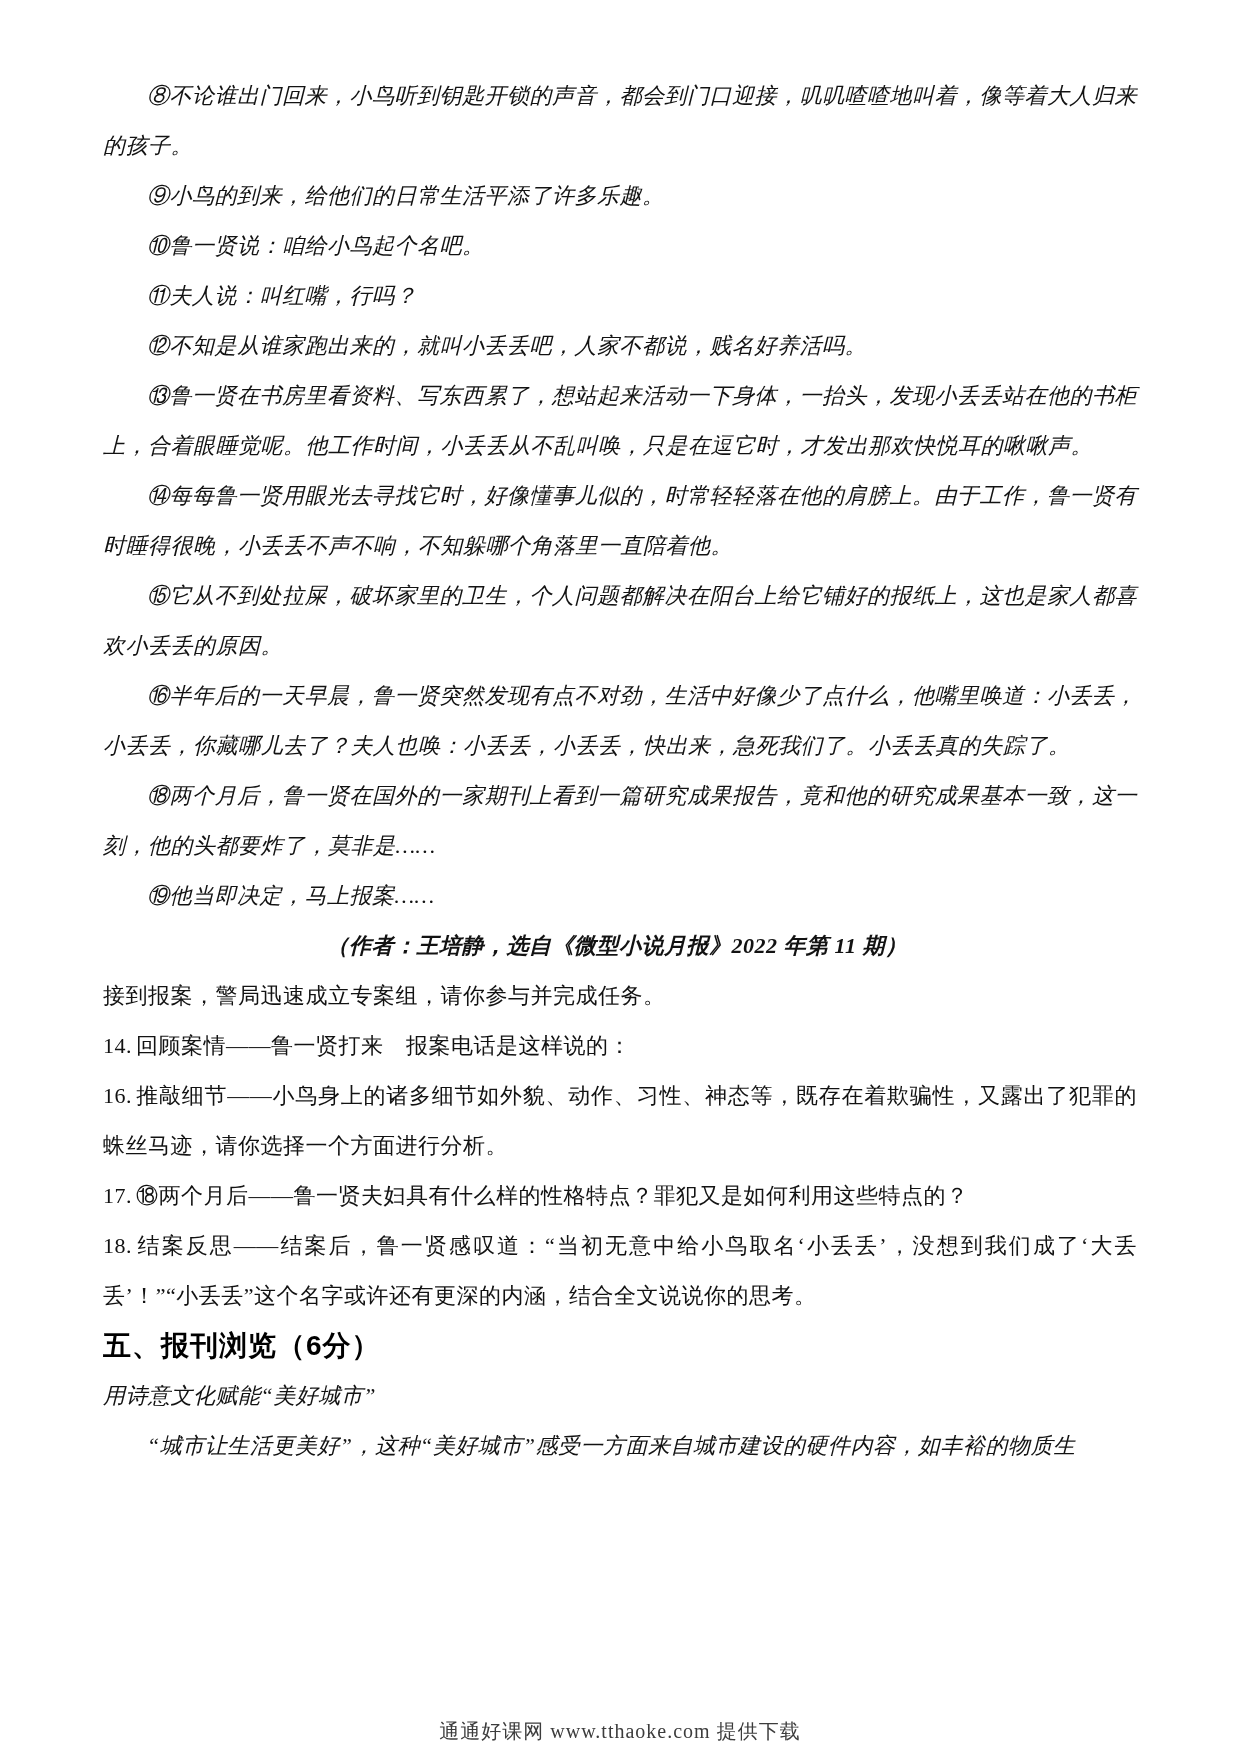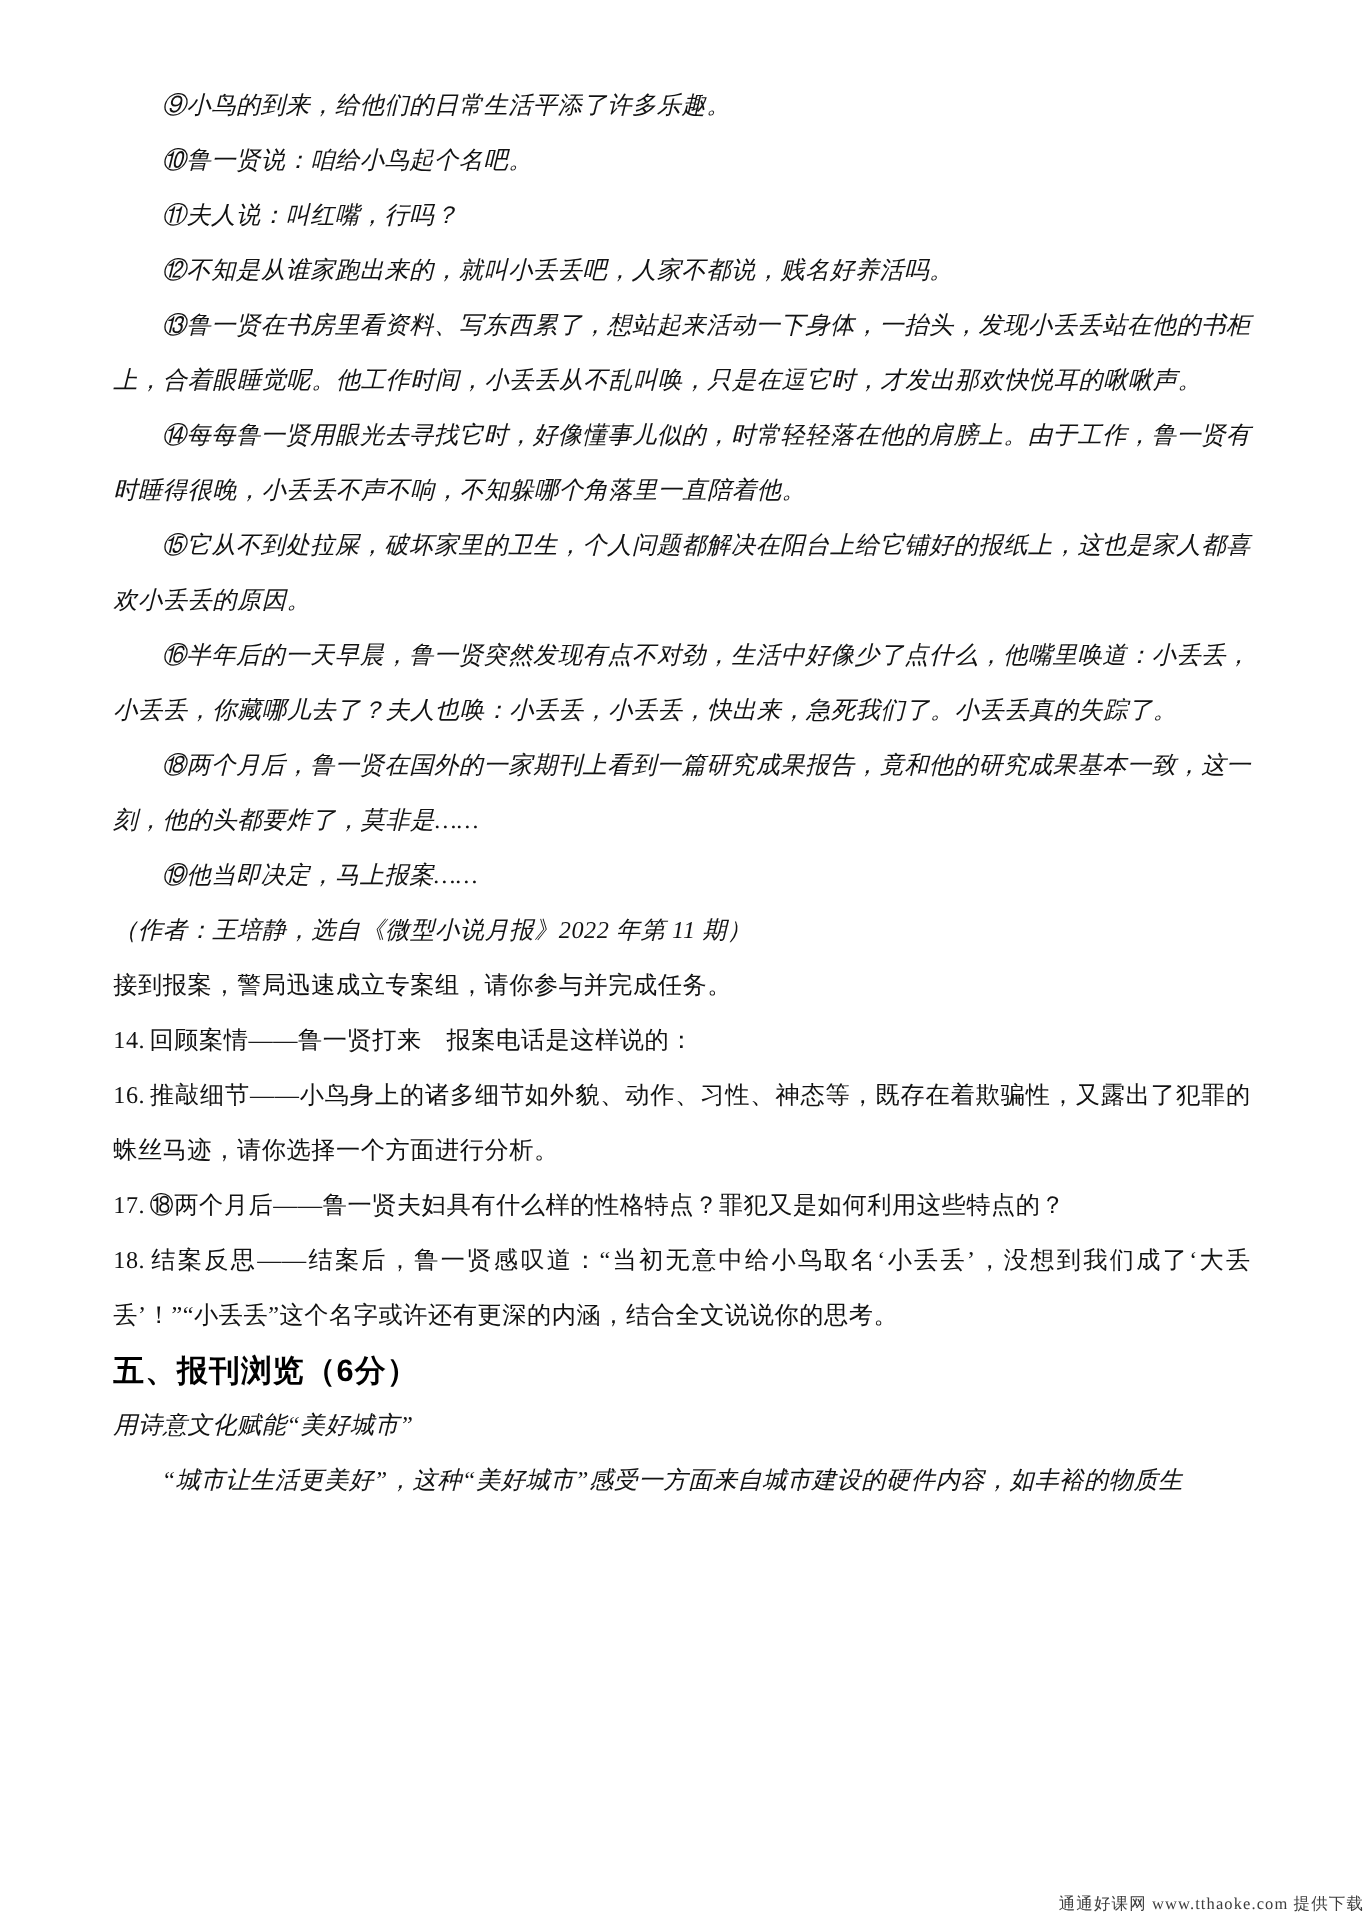--- a/index.html
+++ b/index.html
@@ -10,41 +10,42 @@
   }
   .content{padding:71px 103px 0 103px;}
   p,h2{margin:0;padding:0;}
   .line{
     font-size:22px;line-height:50px;letter-spacing:0.5px;
     text-align:justify;
   }
   
   .kai{font-style:italic;}
   .para{text-indent:2em;}
-  .attribution{text-align:left;text-indent:0;padding-right:6px;}
+  .attribution{text-align:center;text-indent:0;padding-right:6px;font-weight:bold;}
   .q .qnum{margin-right:4px;}
   .section-heading{
     font-family:"Liberation Sans","DejaVu Sans",sans-serif;
     font-weight:700;font-size:28px;line-height:50px;letter-spacing:1px;
     color:#000000;
   }
   .article-title{text-align:left;text-indent:0;}
   .footer{
     position:absolute;left:0;right:0;bottom:12px;
-    text-align:right;font-size:15px;line-height:22px;color:#3c3c3c;
+    text-align:center;font-size:20px;line-height:22px;color:#3c3c3c;
     letter-spacing:1px;
   }
 </style>
 </head>
 <body>
 
 <div class="page">
   <main class="content">
 
     <section>
+      <p class="line kai para">⑧不论谁出门回来，小鸟听到钥匙开锁的声音，都会到门口迎接，叽叽喳喳地叫着，像等着大人归来的孩子。</p>
       <p class="line kai para">⑨小鸟的到来，给他们的日常生活平添了许多乐趣。</p>
       <p class="line kai para">⑩鲁一贤说：咱给小鸟起个名吧。</p>
       <p class="line kai para">⑪夫人说：叫红嘴，行吗？</p>
       <p class="line kai para">⑫不知是从谁家跑出来的，就叫小丢丢吧，人家不都说，贱名好养活吗。</p>
       <p class="line kai para">⑬鲁一贤在书房里看资料、写东西累了，想站起来活动一下身体，一抬头，发现小丢丢站在他的书柜上，合着眼睡觉呢。他工作时间，小丢丢从不乱叫唤，只是在逗它时，才发出那欢快悦耳的啾啾声。</p>
       <p class="line kai para">⑭每每鲁一贤用眼光去寻找它时，好像懂事儿似的，时常轻轻落在他的肩膀上。由于工作，鲁一贤有时睡得很晚，小丢丢不声不响，不知躲哪个角落里一直陪着他。</p>
       <p class="line kai para">⑮它从不到处拉屎，破坏家里的卫生，个人问题都解决在阳台上给它铺好的报纸上，这也是家人都喜欢小丢丢的原因。</p>
       <p class="line kai para">⑯半年后的一天早晨，鲁一贤突然发现有点不对劲，生活中好像少了点什么，他嘴里唤道：小丢丢，小丢丢，你藏哪儿去了？夫人也唤：小丢丢，小丢丢，快出来，急死我们了。小丢丢真的失踪了。</p>
       <p class="line kai para">⑱两个月后，鲁一贤在国外的一家期刊上看到一篇研究成果报告，竟和他的研究成果基本一致，这一刻，他的头都要炸了，莫非是……</p>
       <p class="line kai para">⑲他当即决定，马上报案……</p>

